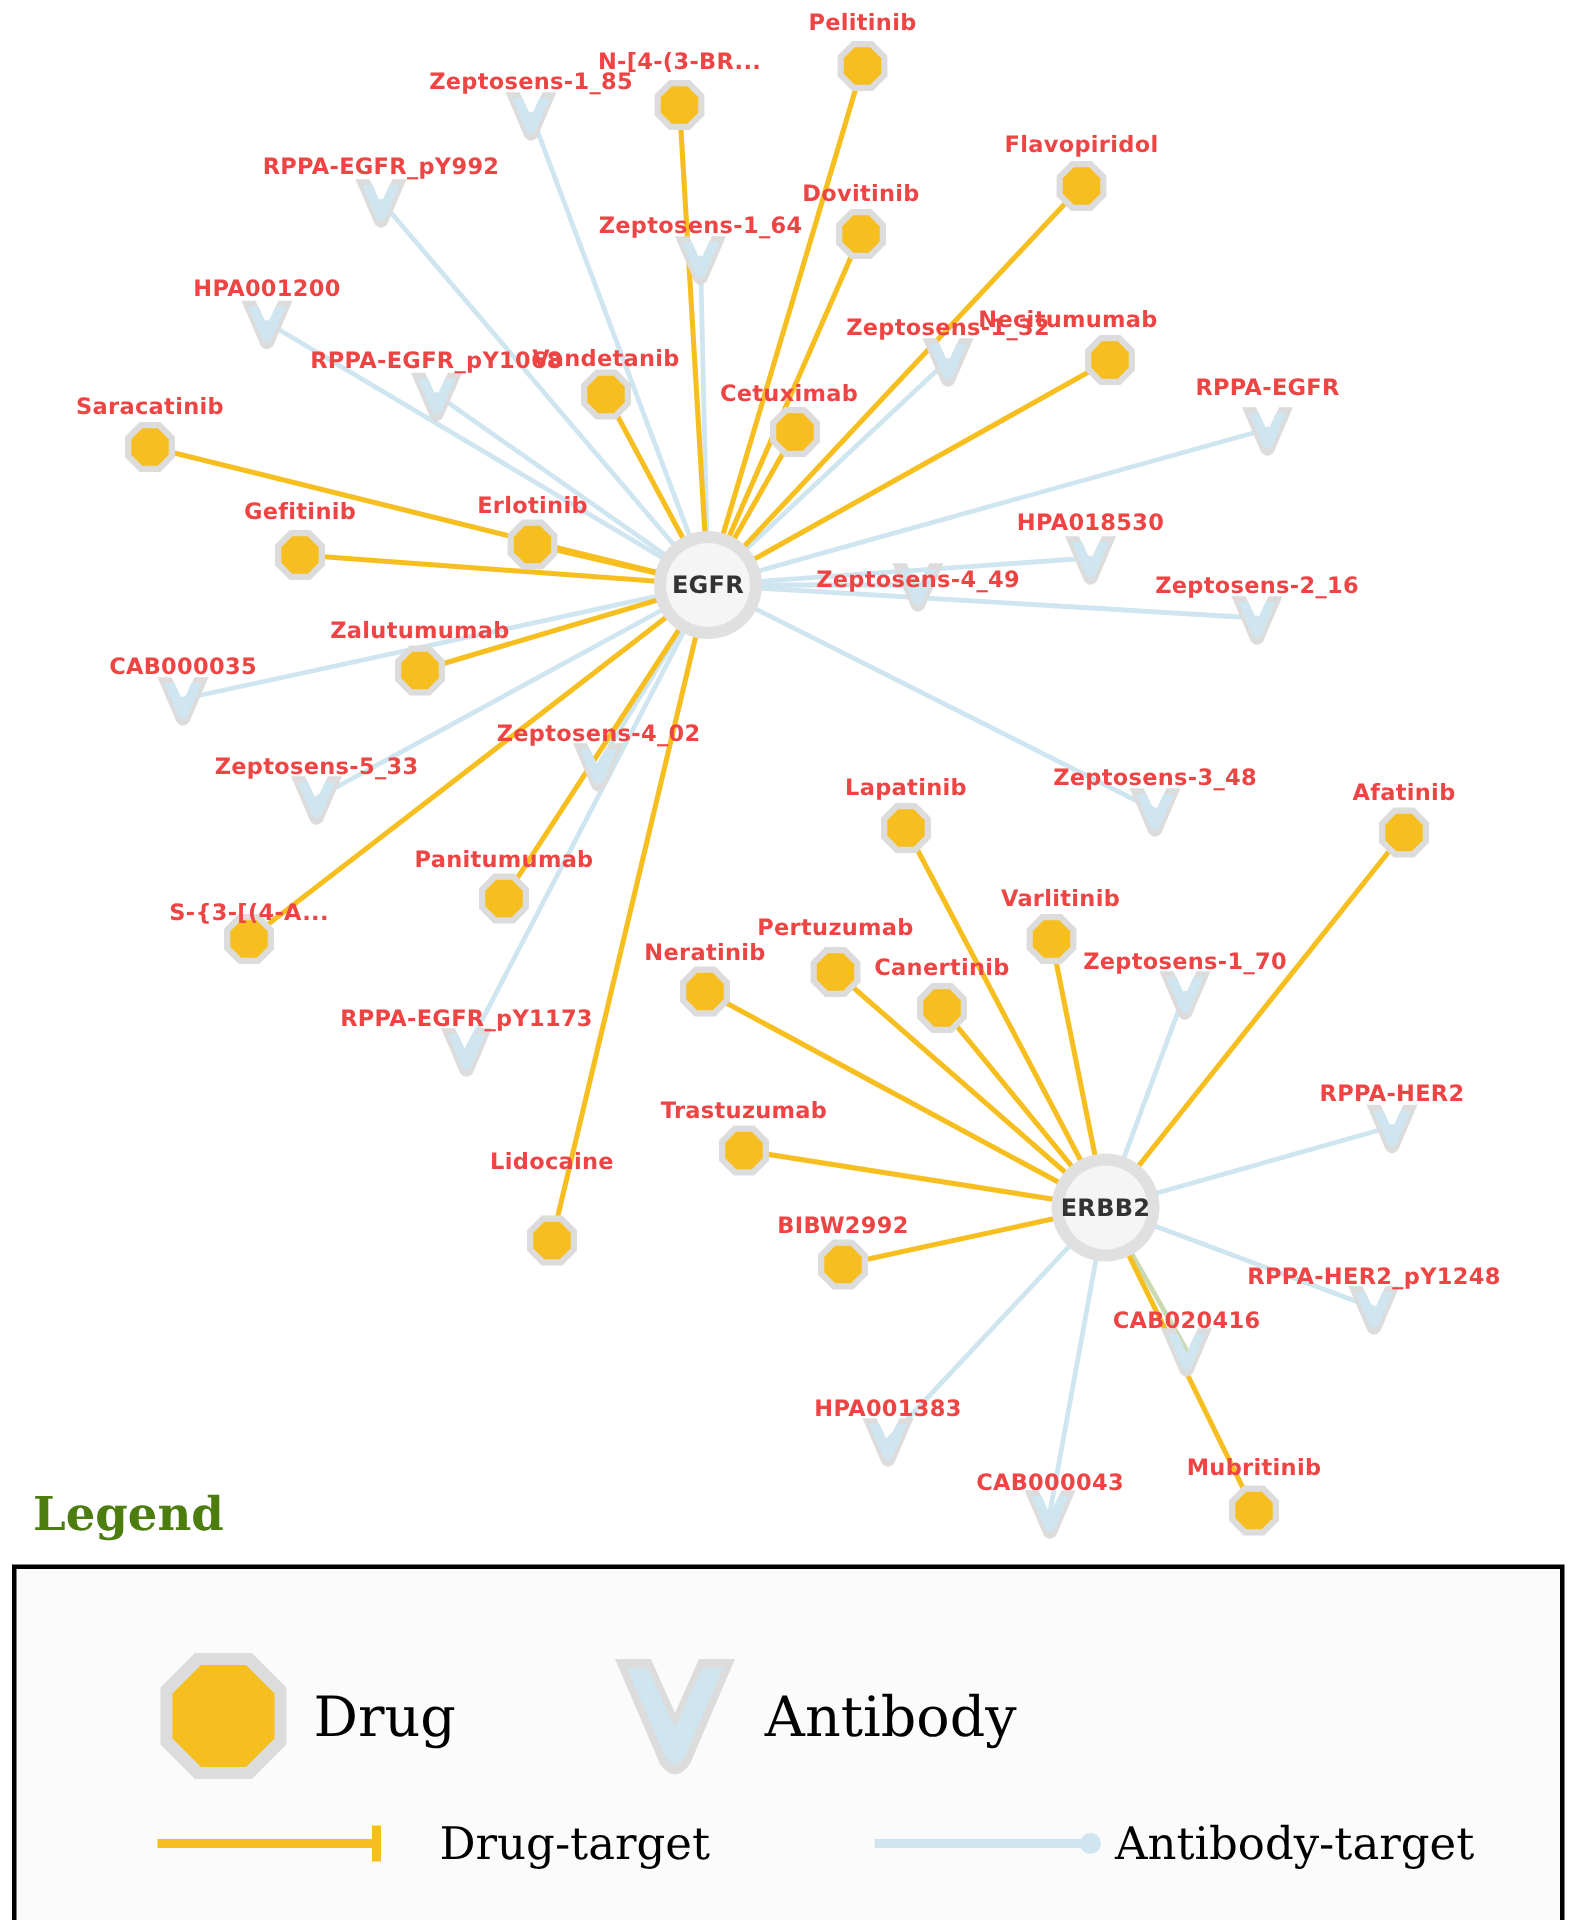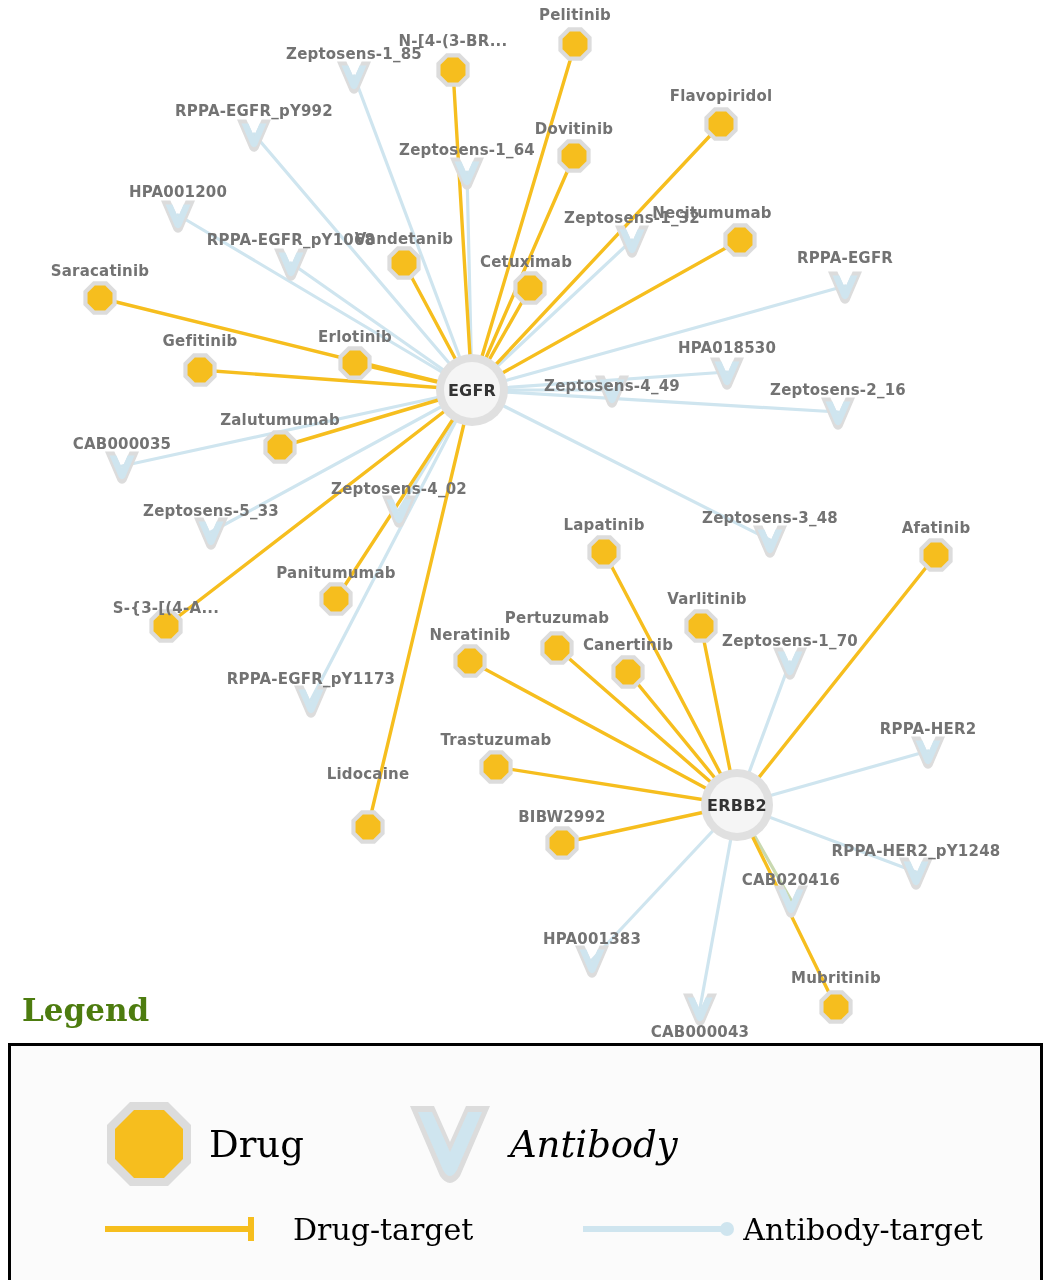--- a/index.html
+++ b/index.html
@@ -24,21 +24,21 @@
   #network svg {
     position: absolute;
     left: 0;
     top: 0;
   }
   .node-label {
     position: absolute;
     font-family: "DejaVu Sans", sans-serif;
     font-size: 15px;
     font-weight: bold;
-    color: #737373;
+    color: #ef4444;
     white-space: nowrap;
     transform: translate(-50%, -50%);
     letter-spacing: 0.2px;
   }
   .gene-label {
     font-size: 16px;
     font-weight: bold;
     color: #333333;
   }
   .legend-title {
@@ -385,21 +385,21 @@
       <div class="node-label" style="left: 122px; top: 444px;">CAB000035</div>
       <div class="node-label" style="left: 399px; top: 489px;">Zeptosens-4_02</div>
       <div class="node-label" style="left: 211px; top: 511px;">Zeptosens-5_33</div>
       <div class="node-label" style="left: 770px; top: 518px;">Zeptosens-3_48</div>
       <div class="node-label" style="left: 790px; top: 641px;">Zeptosens-1_70</div>
       <div class="node-label" style="left: 311px; top: 679px;">RPPA-EGFR_pY1173</div>
       <div class="node-label" style="left: 928px; top: 729px;">RPPA-HER2</div>
       <div class="node-label" style="left: 916px; top: 851px;">RPPA-HER2_pY1248</div>
       <div class="node-label" style="left: 791px; top: 880px;">CAB020416</div>
       <div class="node-label" style="left: 592px; top: 939px;">HPA001383</div>
-      <div class="node-label" style="left: 700px; top: 1032px;">CAB000043</div>
+      <div class="node-label" style="left: 700px; top: 988px;">CAB000043</div>
       <div class="node-label" style="left: 575px; top: 15px;">Pelitinib</div>
       <div class="node-label" style="left: 453px; top: 41px;">N-[4-(3-BR...</div>
       <div class="node-label" style="left: 721px; top: 96px;">Flavopiridol</div>
       <div class="node-label" style="left: 574px; top: 129px;">Dovitinib</div>
       <div class="node-label" style="left: 712px; top: 213px;">Necitumumab</div>
       <div class="node-label" style="left: 404px; top: 239px;">Vandetanib</div>
       <div class="node-label" style="left: 526px; top: 262px;">Cetuximab</div>
       <div class="node-label" style="left: 100px; top: 271px;">Saracatinib</div>
       <div class="node-label" style="left: 355px; top: 337px;">Erlotinib</div>
       <div class="node-label" style="left: 200px; top: 341px;">Gefitinib</div>
@@ -425,21 +425,21 @@
 
 <div class="legend-box">
   <div class="legend-row1">
     <div class="legend-item" style="margin-left:92px;">
       <svg width="92" height="92" viewBox="0 0 92 92">
         <polygon points="27,4 65,4 88,27 88,65 65,88 27,88 4,65 4,27" fill="#DCDCDC"></polygon>
         <polygon points="31,12 61,12 80,31 80,61 61,80 31,80 12,61 12,31" fill="#F6BE1E"></polygon>
       </svg>
       <span class="lg-text">Drug</span>
     </div>
-    <div class="legend-item" style="margin-left:100px;font-style:italic;">
+    <div class="legend-item" style="margin-left:100px;">
       <svg width="92" height="92" viewBox="0 0 92 92">
         <path d="M6,8 L30,8 L46,44 L62,8 L86,8 L56,78 Q46,92 36,78 Z" fill="#DCDCDC"></path>
         <path d="M14,14 L28,14 L46,54 L64,14 L78,14 L53,72 Q46,84 39,72 Z" fill="#CFE5EF"></path>
       </svg>
       <span class="lg-text">Antibody</span>
     </div>
   </div>
   <div class="legend-row2">
     <div class="legend-item" style="margin-left:92px;gap:28px;">
       <svg width="156" height="30" viewBox="0 0 156 30">

